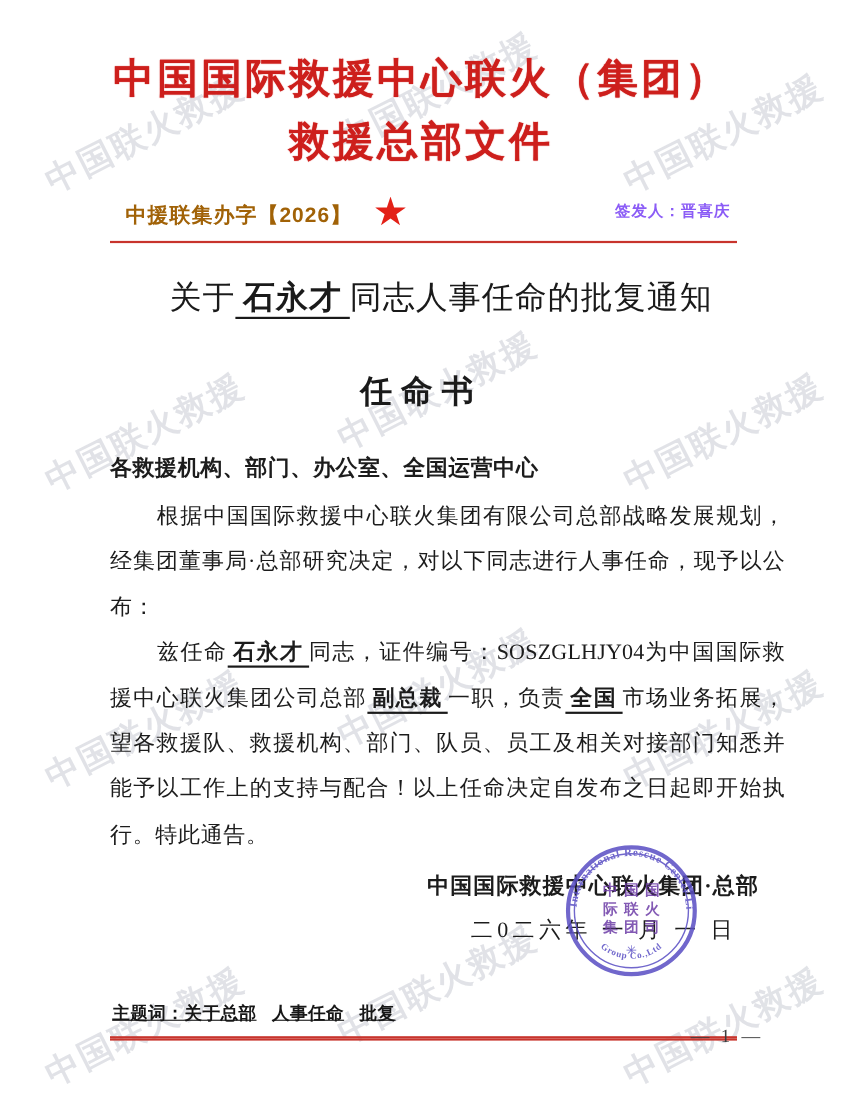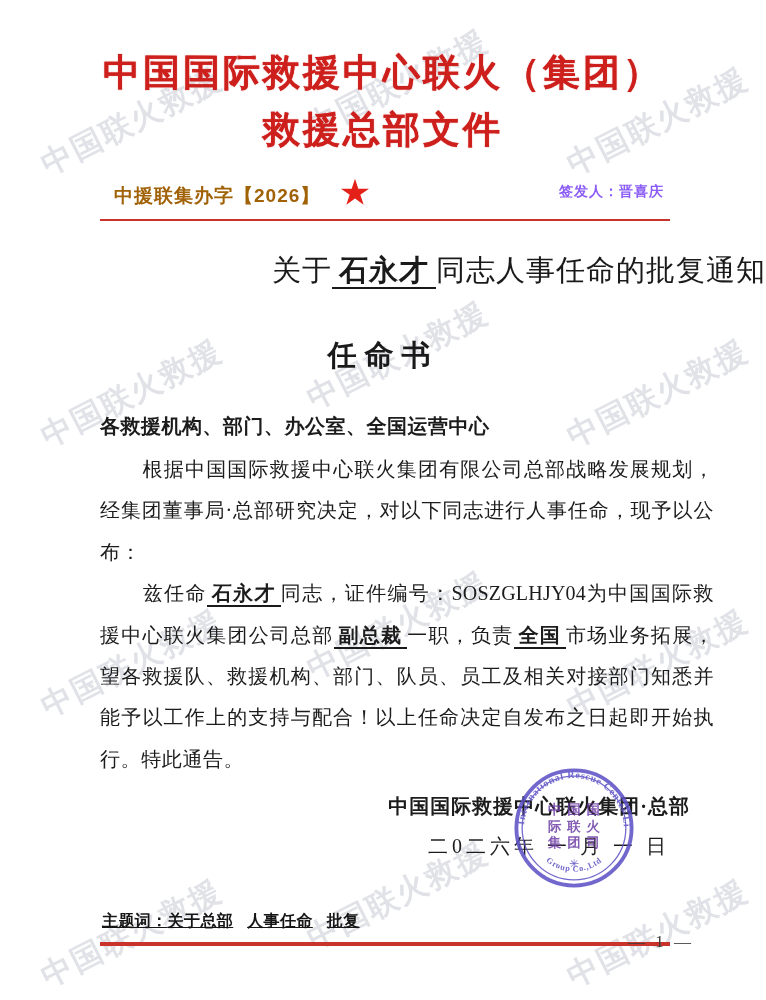--- a/index.html
+++ b/index.html
@@ -106,21 +106,21 @@
   }
   .rule-red {
     margin: 0 96px 0 100px;
     height: 2px;
     background: #c8342c;
   }
 
   
   .title-main {
     margin-top: 30px;
-    text-align: right;
+    text-align: center;
     font-family: "Liberation Serif", "DejaVu Serif", serif;
     font-size: 29px;
     color: #1a1a1a;
     letter-spacing: 1px;
     white-space: nowrap;
     padding-left: 36px;
   }
   .title-main .blank {
     font-weight: 700;
     border-bottom: 2px solid #1a1a1a;

